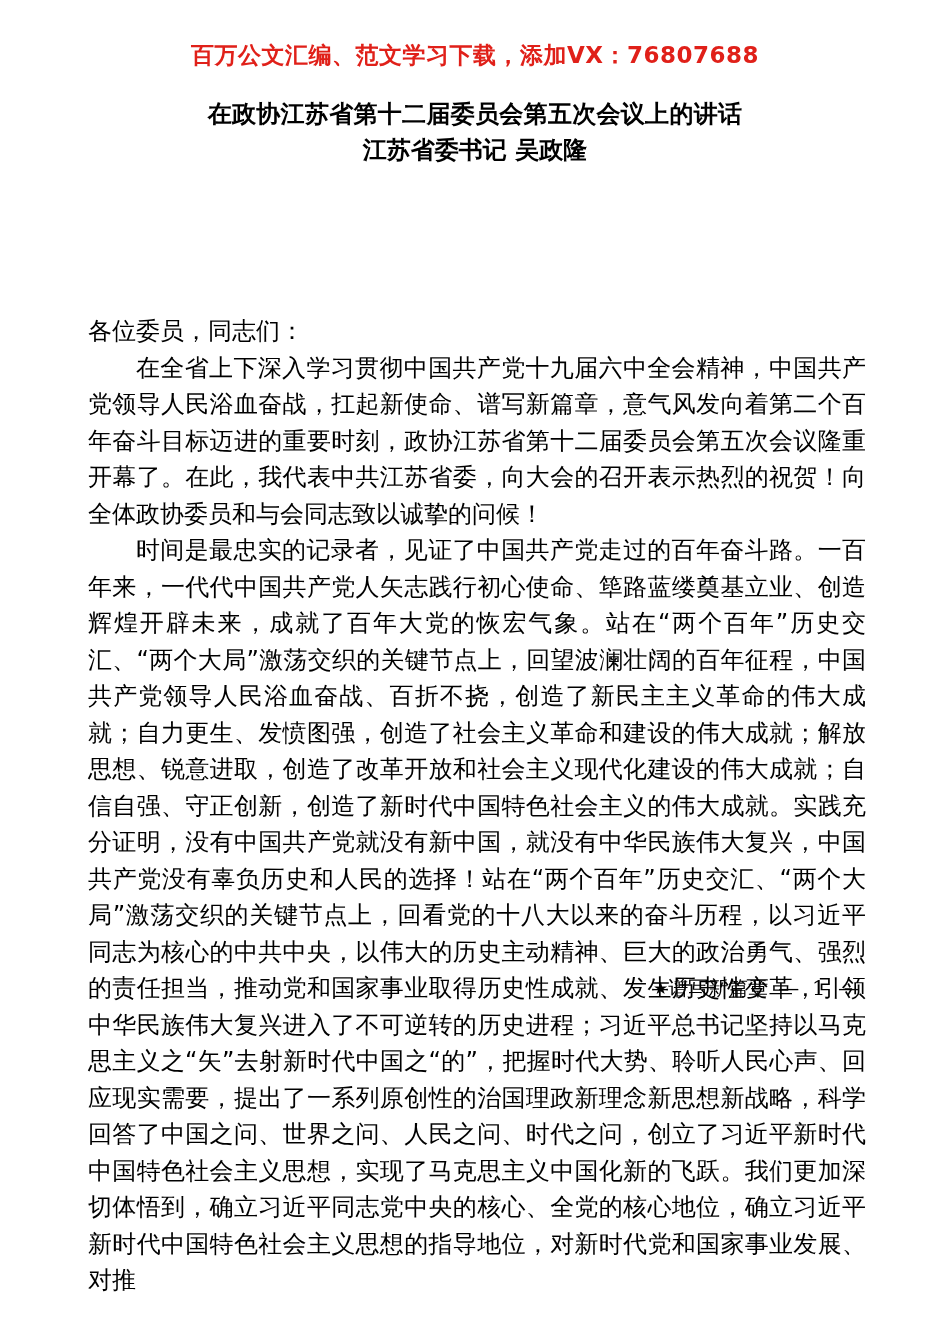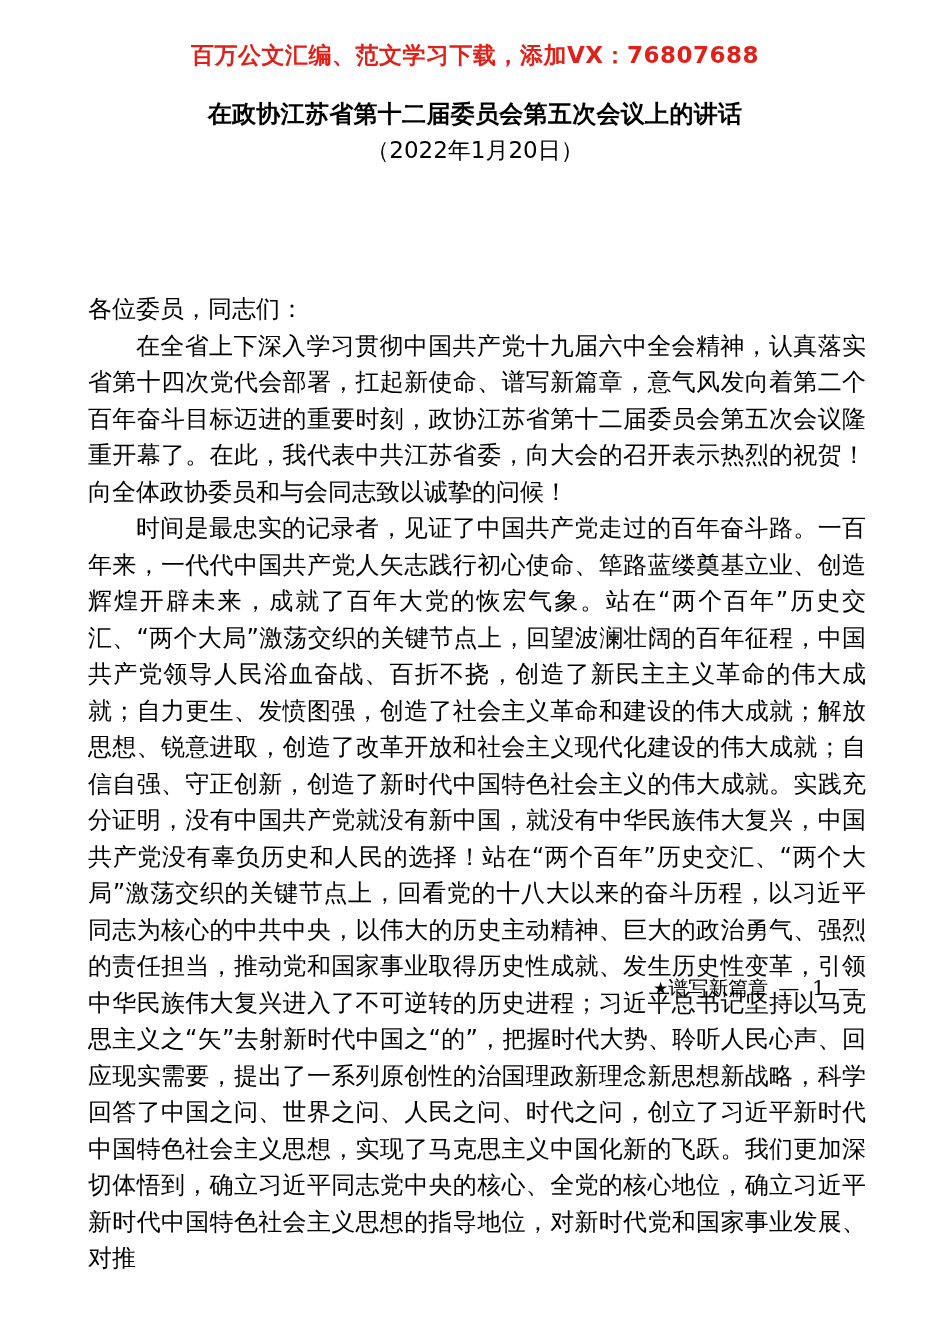--- a/index.html
+++ b/index.html
@@ -65,21 +65,21 @@
   .dateline {
     font-size: 23px;
     font-weight: 400;
     line-height: 36px;
     white-space: nowrap;
   }
 
   
   .body-copy {
     position: absolute;
-    top: 291px;
+    top: 313px;
     left: 88px;
     width: 778px;
   }
   .salutation {
     font-size: 24px;
     line-height: 36.5px;
     text-align: justify;
     text-align-last: left;
     margin: 0;
   }
@@ -123,26 +123,26 @@
 </style>
 </head>
 <body>
 
 <div class="page">
 
   <div class="promo-banner" style="color: rgb(224, 32, 25);">百万公文汇编、范文学习下载，添加VX：76807688</div>
 
   <div class="title-block">
     <div class="title-line subtitle-line">在政协江苏省第十二届委员会第五次会议上的讲话</div>
-    <div class="dateline">（2022年1月20日）</div>
+    <div class="byline">江苏省委书记  吴政隆</div>
   </div>
 
   <div class="body-copy">
     <p class="salutation">各位委员，同志们：</p>
-    <p class="para">在全省上下深入学习贯彻中国共产党十九届六中全会精神，认真落实省第十四次党代会部署，扛起新使命、谱写新篇章，意气风发向着第二个百年奋斗目标迈进的重要时刻，政协江苏省第十二届委员会第五次会议隆重开幕了。在此，我代表中共江苏省委，向大会的召开表示热烈的祝贺！向全体政协委员和与会同志致以诚挚的问候！</p>
+    <p class="para">在全省上下深入学习贯彻中国共产党十九届六中全会精神，中国共产党领导人民浴血奋战，扛起新使命、谱写新篇章，意气风发向着第二个百年奋斗目标迈进的重要时刻，政协江苏省第十二届委员会第五次会议隆重开幕了。在此，我代表中共江苏省委，向大会的召开表示热烈的祝贺！向全体政协委员和与会同志致以诚挚的问候！</p>
     <p class="para">时间是最忠实的记录者，见证了中国共产党走过的百年奋斗路。一百年来，一代代中国共产党人矢志践行初心使命、筚路蓝缕奠基立业、创造辉煌开辟未来，成就了百年大党的恢宏气象。站在“两个百年”历史交汇、“两个大局”激荡交织的关键节点上，回望波澜壮阔的百年征程，中国共产党领导人民浴血奋战、百折不挠，创造了新民主主义革命的伟大成就；自力更生、发愤图强，创造了社会主义革命和建设的伟大成就；解放思想、锐意进取，创造了改革开放和社会主义现代化建设的伟大成就；自信自强、守正创新，创造了新时代中国特色社会主义的伟大成就。实践充分证明，没有中国共产党就没有新中国，就没有中华民族伟大复兴，中国共产党没有辜负历史和人民的选择！站在“两个百年”历史交汇、“两个大局”激荡交织的关键节点上，回看党的十八大以来的奋斗历程，以习近平同志为核心的中共中央，以伟大的历史主动精神、巨大的政治勇气、强烈的责任担当，推动党和国家事业取得历史性成就、发生历史性变革，引领中华民族伟大复兴进入了不可逆转的历史进程；习近平总书记坚持以马克思主义之“矢”去射新时代中国之“的”，把握时代大势、聆听人民心声、回应现实需要，提出了一系列原创性的治国理政新理念新思想新战略，科学回答了中国之问、世界之问、人民之问、时代之问，创立了习近平新时代中国特色社会主义思想，实现了马克思主义中国化新的飞跃。我们更加深切体悟到，确立习近平同志党中央的核心、全党的核心地位，确立习近平新时代中国特色社会主义思想的指导地位，对新时代党和国家事业发展、对推</p>
   </div>
 
   <div class="footer">
     <span class="wm-star">★</span><span class="wm-text">谱写新篇章</span><span class="pg">— 1 —</span>
   </div>
 
 </div>
 
 </body></html>

